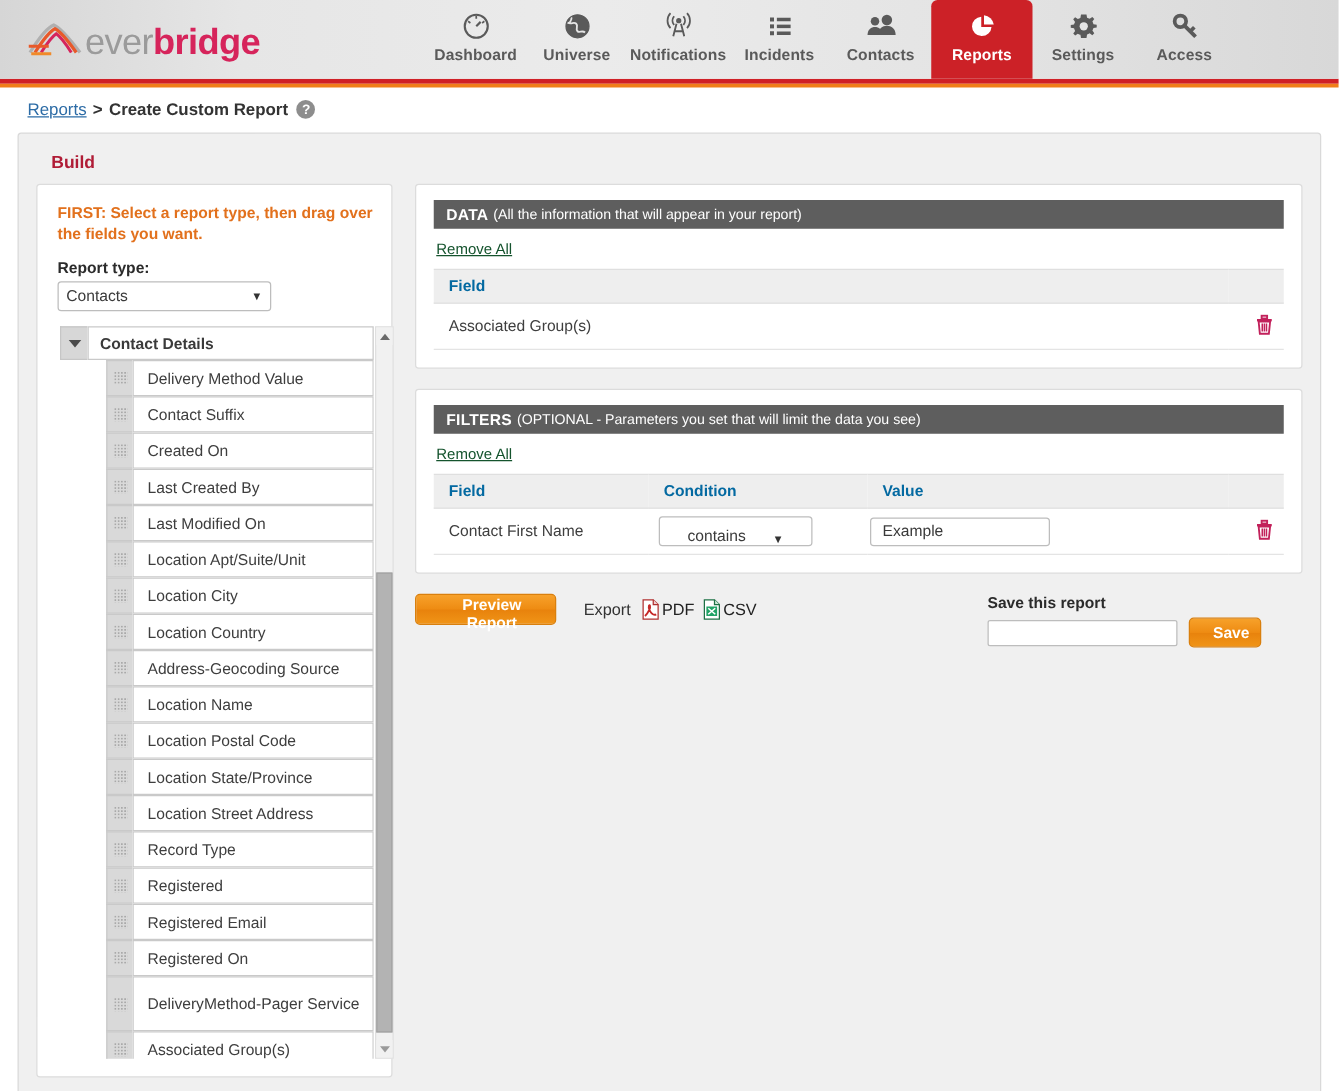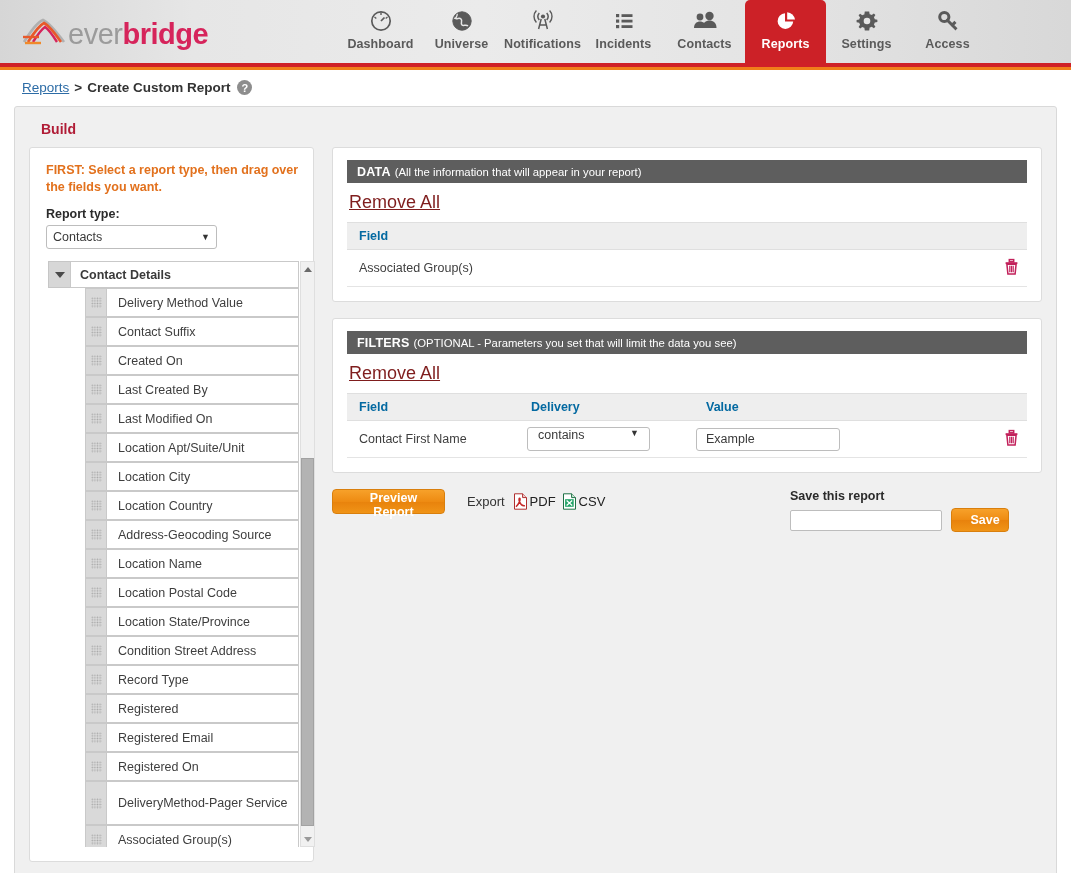--- a/index.html
+++ b/index.html
@@ -280,23 +280,23 @@
     color: #fff;
     height: 23px;
     display: flex; align-items: center;
     padding: 0 10px;
     font-size: 12px;
   }
   .sec-head b { font-size: 12.5px; letter-spacing: .2px; margin-right: 4px; }
   .sec-head span { font-size: 11.3px; font-weight: normal; }
   .remove-all {
     display: inline-block;
-    color: #7f1d1d;
+    color: #14532d;
     text-decoration: underline;
-    font-size: 18px;
+    font-size: 12px;
     margin: 9px 14px 9px 2px;
     cursor: pointer;
   }
   table.grid {
     width: 100%;
     border-collapse: collapse;
     font-size: 12.5px;
   }
   table.grid thead th {
     background: #eeeeee;
@@ -320,22 +320,22 @@
     display: inline-block;
     cursor: pointer;
     line-height: 0;
   }
   .cond-select {
     width: 123px; height: 24px;
     border: 1px solid #bdbdbd;
     border-radius: 3px;
     background: #fff;
     font-size: 12.5px; color: #3a3a3a;
-    padding: 0 10px;
-    display: flex; align-items: flex-start; justify-content: space-between;
+    padding: 0 22px;
+    display: flex; align-items: flex-end; justify-content: space-between;
     cursor: pointer;
   }
   .val-input {
     width: 144px; height: 23px;
     border: 1px solid #bdbdbd;
     border-radius: 3px;
     background: #fff;
     font-size: 12.5px;
     color: #3a3a3a;
     padding: 0 9px;
@@ -620,21 +620,21 @@
               <div class="field-row">
                 <div class="grip">
                   <div class="grip-dots"></div>
                 </div>
                 <div class="field-name">Location State/Province</div>
               </div>
               <div class="field-row">
                 <div class="grip">
                   <div class="grip-dots"></div>
                 </div>
-                <div class="field-name">Condition Street Address</div>
+                <div class="field-name">Location Street Address</div>
               </div>
               <div class="field-row">
                 <div class="grip">
                   <div class="grip-dots"></div>
                 </div>
                 <div class="field-name">Record Type</div>
               </div>
               <div class="field-row">
                 <div class="grip">
                   <div class="grip-dots"></div>
@@ -715,21 +715,21 @@
       <div class="card">
         <div class="sec-head">
           <b>FILTERS</b>
           <span>(OPTIONAL - Parameters you set that will limit the data you see)</span>
         </div>
         <a class="remove-all">Remove All</a>
         <table class="grid">
           <thead>
             <tr>
               <th style="width:172px">Field</th>
-              <th style="width:175px">Delivery</th>
+              <th style="width:175px">Condition</th>
               <th>Value</th>
               <th style="width:44px"></th>
             </tr>
           </thead>
           <tbody>
             <tr>
               <td>Contact First Name</td>
               <td style="padding-left:8px">
                 <div class="cond-select">
                   <span>contains</span>

